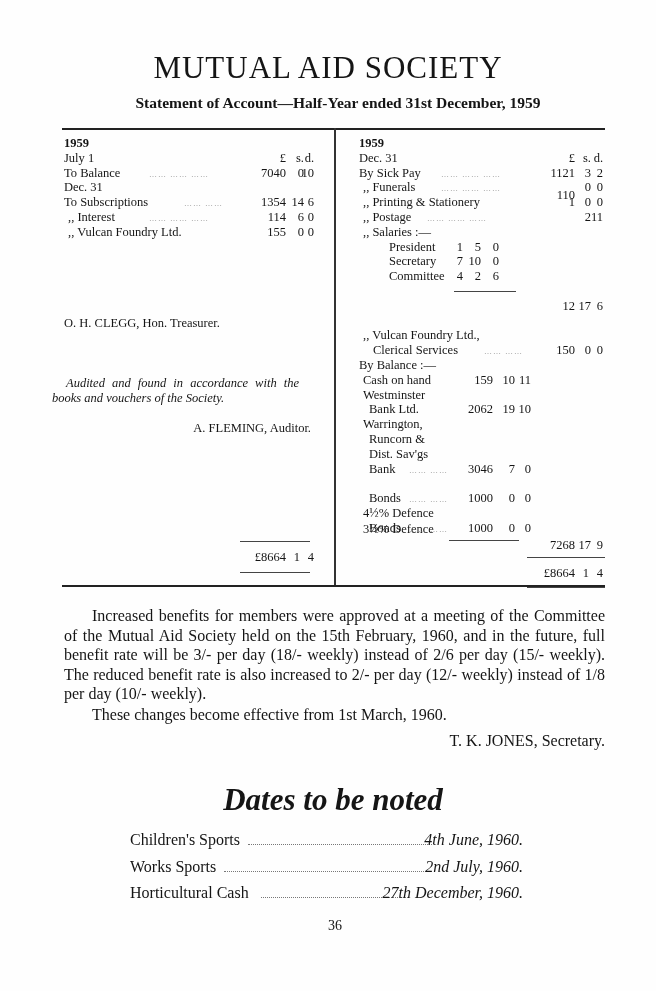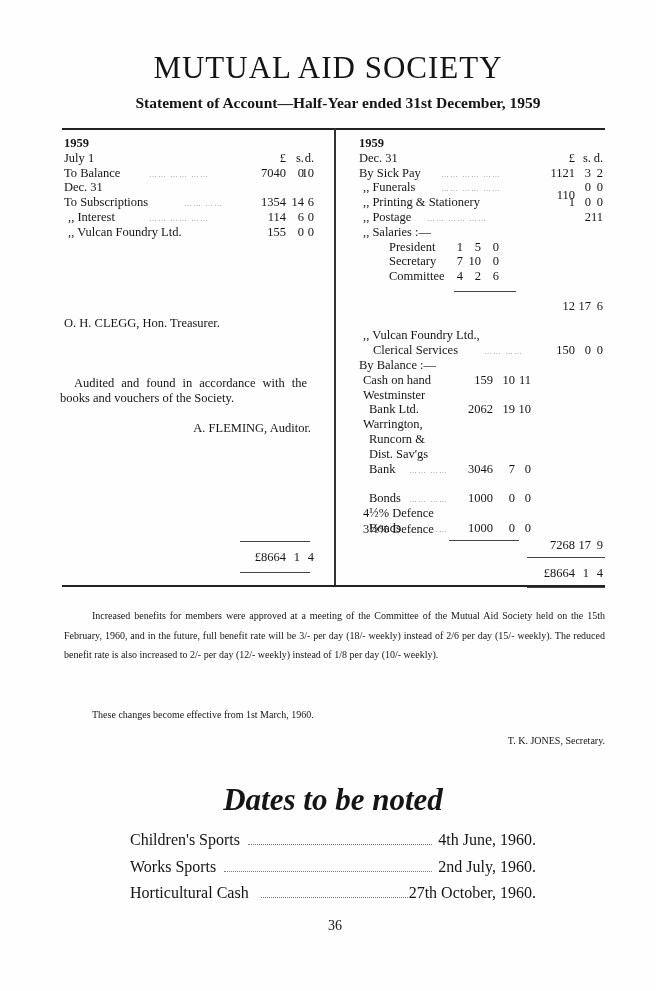--- a/index.html
+++ b/index.html
@@ -13,25 +13,25 @@
   #subtitle { left: 0; width: 676px; top: 94px; text-align: center; font-size: 15.5px; font-weight: bold; }
   .hrule { position: absolute; height: 2px; background: #222; }
   .vrule { position: absolute; width: 1.5px; background: #333; }
   .acct { font-size: 12.5px; line-height: 14.8px; }
   .row { position: relative; height: 14.8px; white-space: nowrap; }
   .row .lbl { position: absolute; left: 0; }
   .row .dots { color: #888; font-size: 8px; letter-spacing: 1px; position: absolute; }
   .amt { position: absolute; text-align: right; }
   .bold { font-weight: bold; }
   .rule-short { position: absolute; height: 1px; background: #444; }
-  .para { font-size: 10px; line-height: 19.5px; text-align: justify; }
+  .para { font-size: 16px; line-height: 19.5px; text-align: justify; }
   #dates-title { left: 0; width: 666px; top: 782px; text-align: center; font-size: 31px; font-style: italic; font-weight: bold; }
   .date-row { position: absolute; left: 130px; width: 410px; font-size: 16px; height: 20px; }
   .date-row .ev { position: absolute; left: 0; }
-  .date-row .dt { position: absolute; right: 4px; }
+  .date-row .dt { position: absolute; right: 17px; font-style: italic; }
   .date-row .lead { position: absolute; top: 13px; border-bottom: 1px dotted #777; height: 0; }
   #page-num { left: 0; width: 670px; top: 918px; text-align: center; font-size: 14px; }
 </style>
 </head>
 <body>
 
 <div id="title" class="abs">MUTUAL AID SOCIETY</div>
 <div id="subtitle" class="abs">Statement of Account—Half-Year ended 31st December, 1959</div>
 
 <div class="hrule" style="left:62px; top:128px; width:543px;"></div>
@@ -74,21 +74,21 @@
       <div class="row">
         <span class="lbl" style="left: 4px;">,, Vulcan Foundry Ltd.</span>
         <span class="amt" style="left: 170px; width: 52px;">155</span>
         <span class="amt" style="left: 222px; width: 18px;">0</span>
         <span class="amt" style="left: 236px; width: 14px;">0</span>
       </div>
     </div>
 </div>
 
 <div class="abs acct" style="left:64px; top:316px;">O. H. CLEGG, Hon. Treasurer.</div>
-<div class="abs acct" style="left:60px; top:376px; width:247px; text-align:justify; text-indent:14px;">Audited and found in accordance with the books and vouchers of the Society.</div>
+<div class="abs acct" style="left:52px; top:376px; width:247px; text-align:justify; text-indent:14px;font-style:italic;">Audited and found in accordance with the books and vouchers of the Society.</div>
 <div class="abs acct" style="left:64px; top:421px; width:247px; text-align:right;">A. FLEMING, Auditor.</div>
 
 <div class="rule-short" style="left:240px; top:541px; width:70px;"></div>
 <div class="abs acct" style="left:64px; top:550px; width:250px; height:15px;">
   <span class="amt" style="left:160px;width:62px;">£8664</span>
   <span class="amt" style="left:222px;width:14px;">1</span>
   <span class="amt" style="left:230px;width:20px;">4</span>
 </div>
 <div class="rule-short" style="left:240px; top:572px; width:70px;"></div>
 
@@ -254,17 +254,17 @@
       <span class="dt">4th June, 1960.</span>
     </div>
     <div class="date-row" style="top: 858px;">
       <span class="ev">Works Sports</span>
       <span class="lead" style="left: 94px; width: 208px;"></span>
       <span class="dt">2nd July, 1960.</span>
     </div>
     <div class="date-row" style="top: 884px;">
       <span class="ev">Horticultural Cash</span>
       <span class="lead" style="left: 131px; width: 147px;"></span>
-      <span class="dt">27th October, 1960.</span>
+      <span class="dt">27th December, 1960.</span>
     </div>
   </div>
 
 <div id="page-num" class="abs">36</div>
 
 </body></html>

